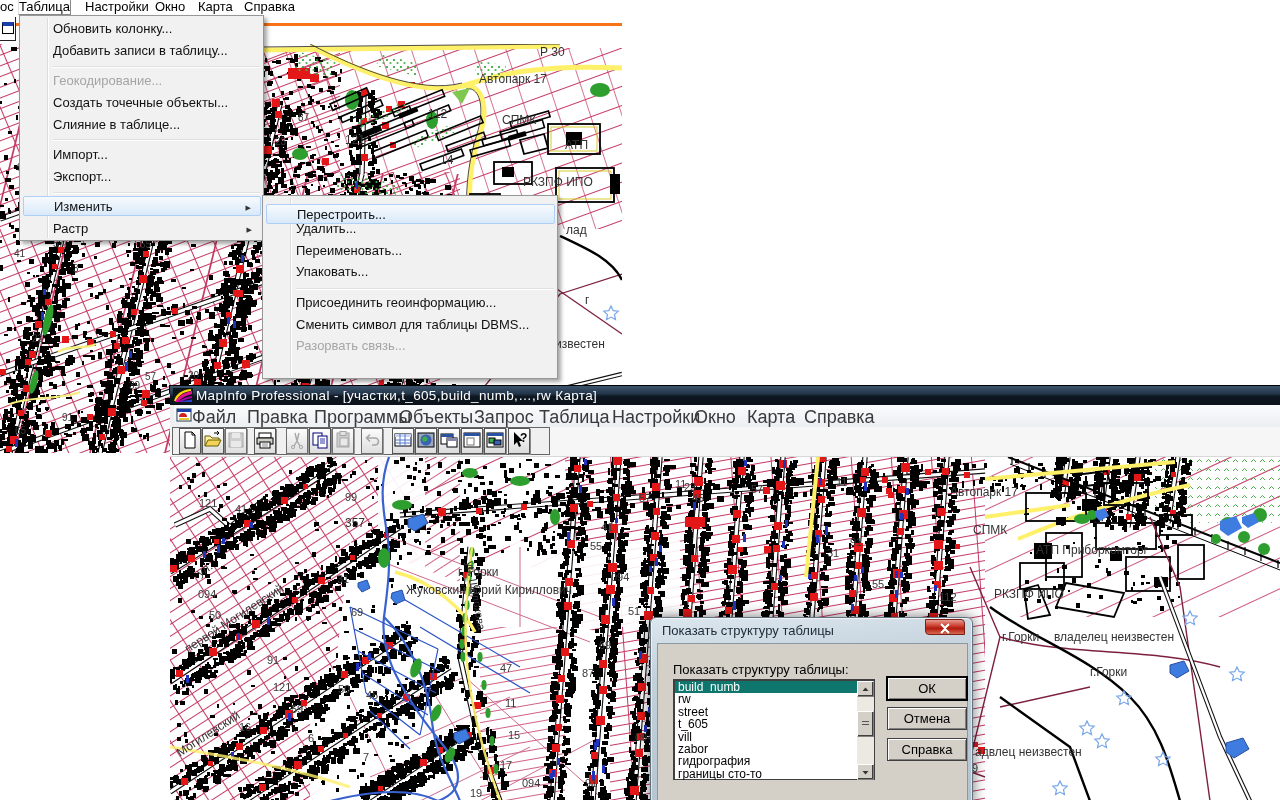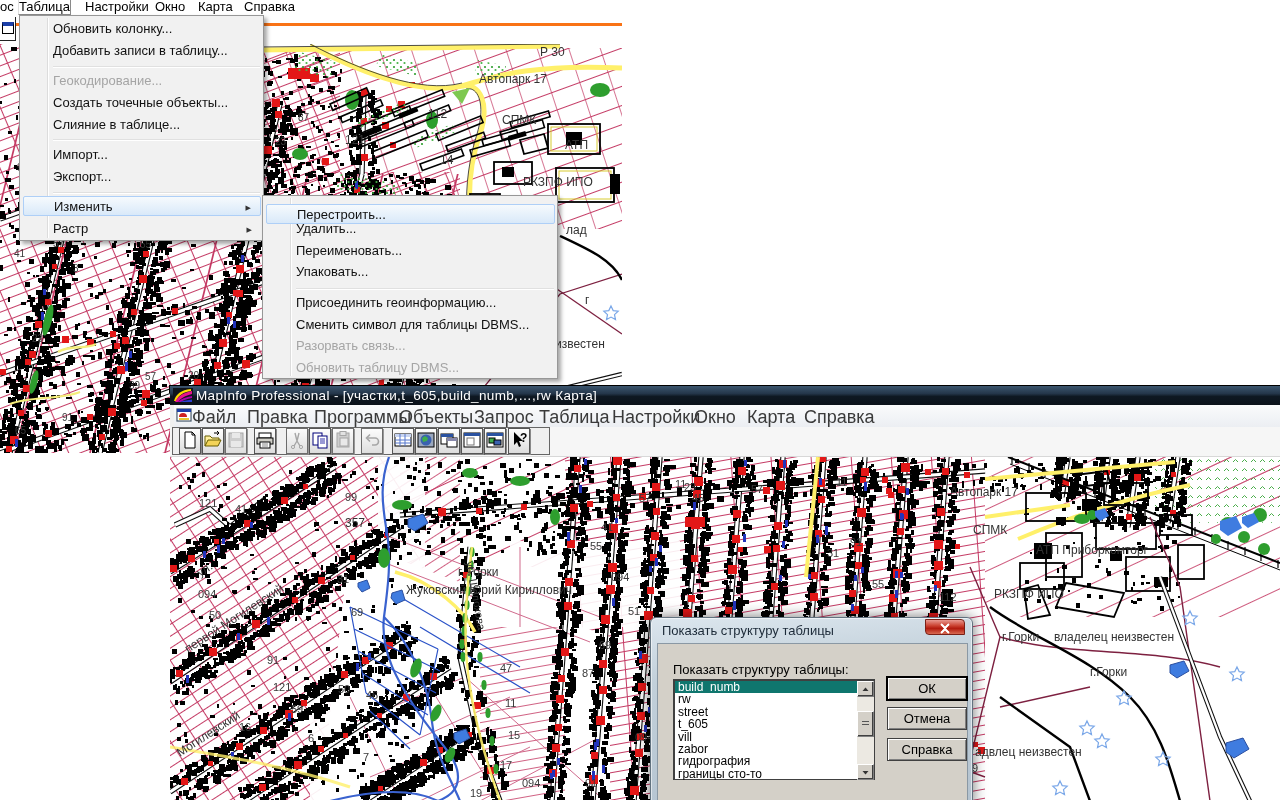--- a/index.html
+++ b/index.html
@@ -719,21 +719,20 @@
 <div class="popup" style="left:262px;top:195px;width:296px;height:184px">
     <div class="gutter"></div>
     <div class="mitem mhl" style="top:8px">Перестроить...</div>
     <div class="mitem" style="top:23px">Удалить...</div>
     <div class="mitem" style="top:45px">Переименовать...</div>
     <div class="mitem" style="top:66px">Упаковать...</div>
     <div class="msep" style="top:92px"></div>
     <div class="mitem" style="top:97px">Присоединить геоинформацию...</div>
     <div class="mitem" style="top:119px">Сменить символ для таблицы DBMS...</div>
     <div class="mitem mdis" style="top:140px">Разорвать связь...</div>
-    <div class="mitem mdis" style="top:162px">Обновить таблицу DBMS...</div>
   </div>
 <div id="dialog">
 <div id="dlgtitle">Показать структуру таблицы</div>
 <div id="dlgx"><svg width="14" height="11" viewBox="0 0 14 11">
         <path d="M3,1 L7,4.6 L11,1 M3,10 L7,6.4 L11,10" stroke="#fff" stroke-width="1.8" fill="none"></path>
         <path d="M3.5,1.5 L10.5,9.5 M10.5,1.5 L3.5,9.5" stroke="#fff" stroke-width="1.6"></path>
       </svg></div>
 <div id="dlgbody">
 <div id="dlglabel">Показать структуру таблицы:</div>
 <div id="dlglist">

